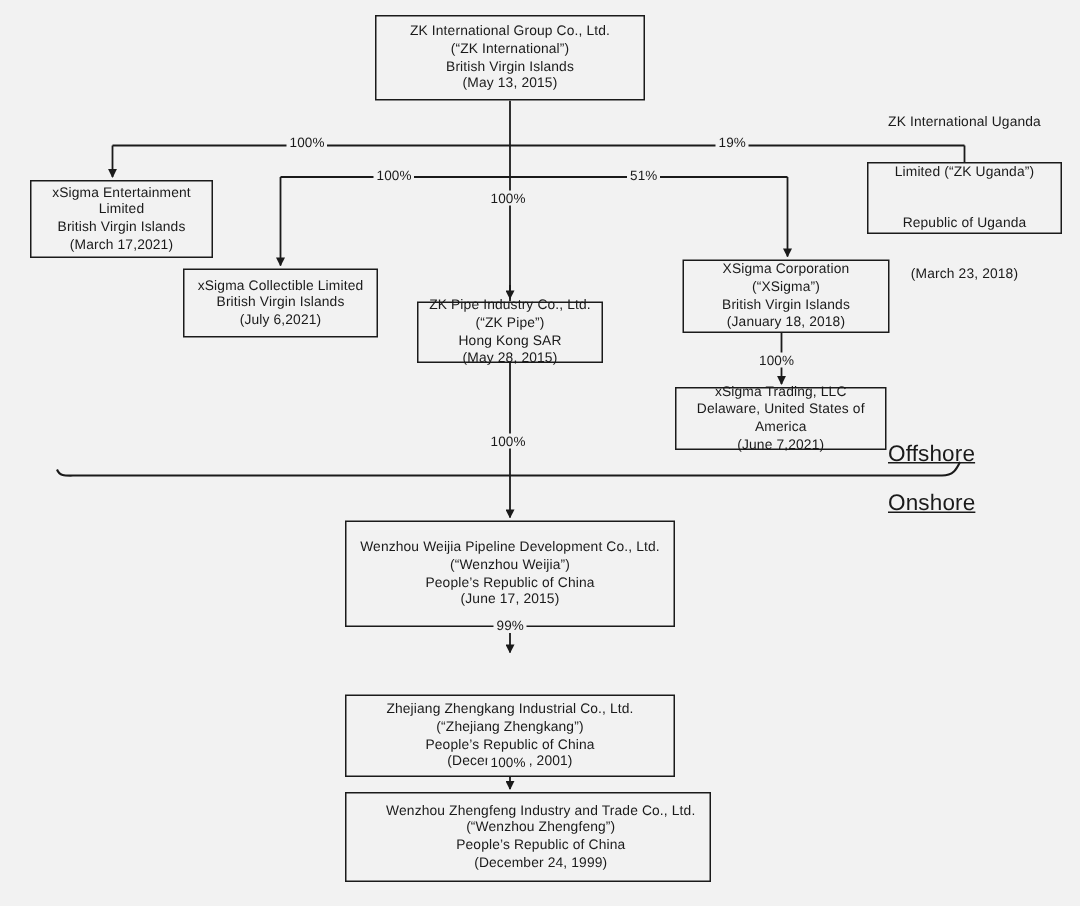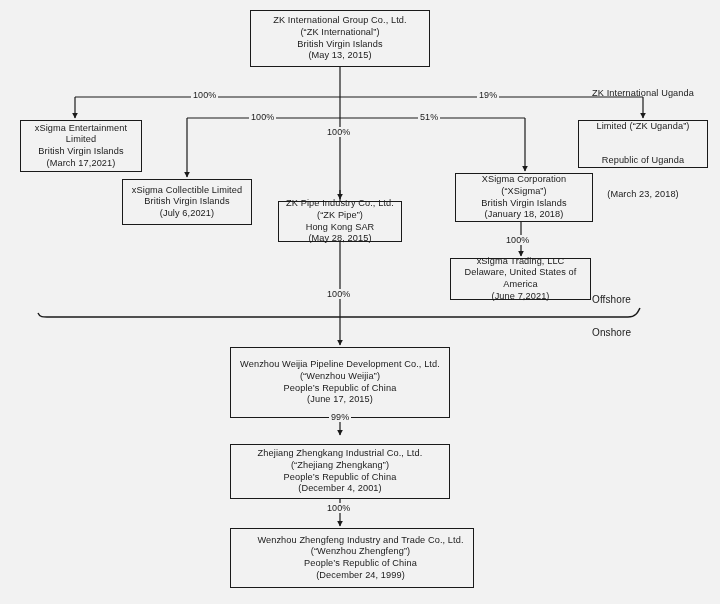--- a/index.html
+++ b/index.html
@@ -34,24 +34,25 @@
     position:absolute;
     font-size:9px;
     color:#1a1a1a;
     background:#f2f2f2;
     padding:0 2px;
     white-space:nowrap;
     letter-spacing:.1px;
   }
   .zone-label{
     position:absolute;
-    font-size:10px;
+    font-size:15px;
     color:#1a1a1a;
     white-space:nowrap;
     letter-spacing:.1px;
+    text-decoration:underline;
   }
 </style>
 </head>
 <body>
 
 <div id="chart-root">
 
   <svg id="wires" viewBox="0 0 720 604" xmlns="http://www.w3.org/2000/svg">
     <defs>
       <marker id="arrow" viewBox="0 0 10 10" refX="9" refY="5" markerWidth="5" markerHeight="5" orient="auto-start-reverse">
@@ -111,42 +112,42 @@
     <span class="ln">(May 28, 2015)</span>
   </div>
 
   <div class="node" style="left:455px;top:173px;width:138px;height:49px;">
     <span class="ln">XSigma Corporation</span>
     <span class="ln">(“XSigma”)</span>
     <span class="ln">British Virgin Islands</span>
     <span class="ln">(January 18, 2018)</span>
   </div>
 
-  <div class="node" style="left:578px;top:120px;width:130px;height:48px;gap:22px;">
+  <div class="node" style="left:578px;top:108px;width:130px;height:48px;gap:22px;">
     <span class="ln">ZK International Uganda</span>
     <span class="ln">Limited (“ZK Uganda”)</span>
     <span class="ln">Republic of Uganda</span>
     <span class="ln">(March 23, 2018)</span>
   </div>
 
   <div class="node" style="left:450px;top:258px;width:141px;height:42px;">
     <span class="ln">xSigma Trading, LLC</span>
     <span class="ln">Delaware, United States of</span>
     <span class="ln">America</span>
     <span class="ln">(June 7,2021)</span>
   </div>
 
   <div class="node" style="left:230px;top:347px;width:220px;height:71px;">
     <span class="ln">Wenzhou Weijia Pipeline Development Co., Ltd.</span>
     <span class="ln">(“Wenzhou Weijia”)</span>
     <span class="ln">People’s Republic of China</span>
     <span class="ln">(June 17, 2015)</span>
   </div>
 
-  <div class="node" style="left:230px;top:444px;width:220px;height:55px;">
+  <div class="node" style="left:230px;top:463px;width:220px;height:55px;">
     <span class="ln">Zhejiang Zhengkang Industrial Co., Ltd.</span>
     <span class="ln">(“Zhejiang Zhengkang”)</span>
     <span class="ln">People’s Republic of China</span>
     <span class="ln">(December 4, 2001)</span>
   </div>
 
   <div class="node" style="left:230px;top:528px;width:244px;height:60px;padding-left:17px;">
     <span class="ln">Wenzhou Zhengfeng Industry and Trade Co., Ltd.</span>
     <span class="ln">(“Wenzhou Zhengfeng”)</span>
     <span class="ln">People’s Republic of China</span>

